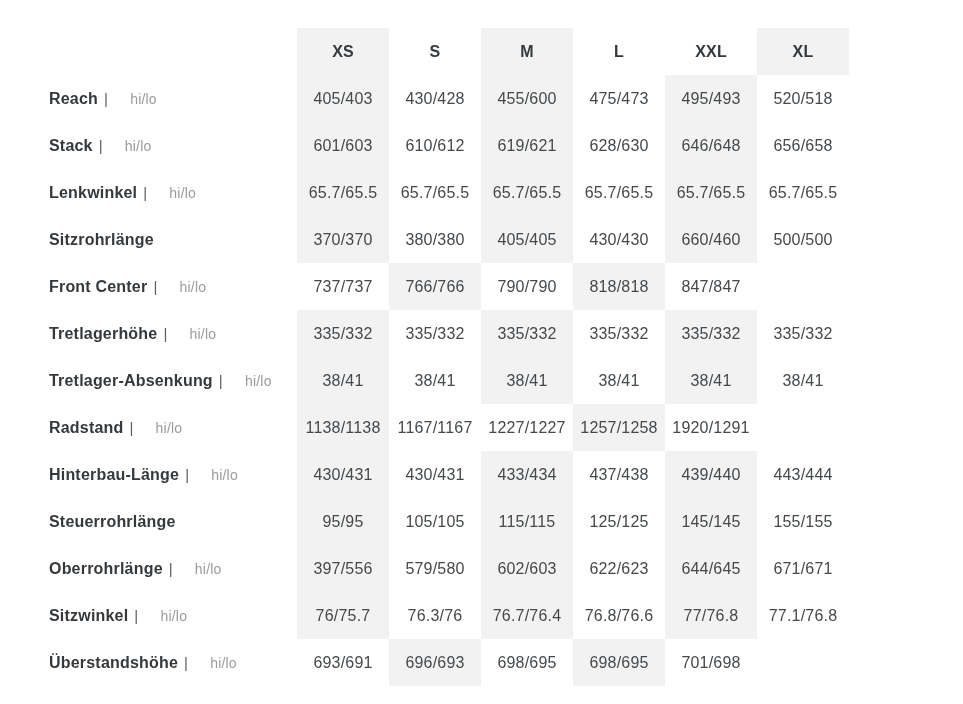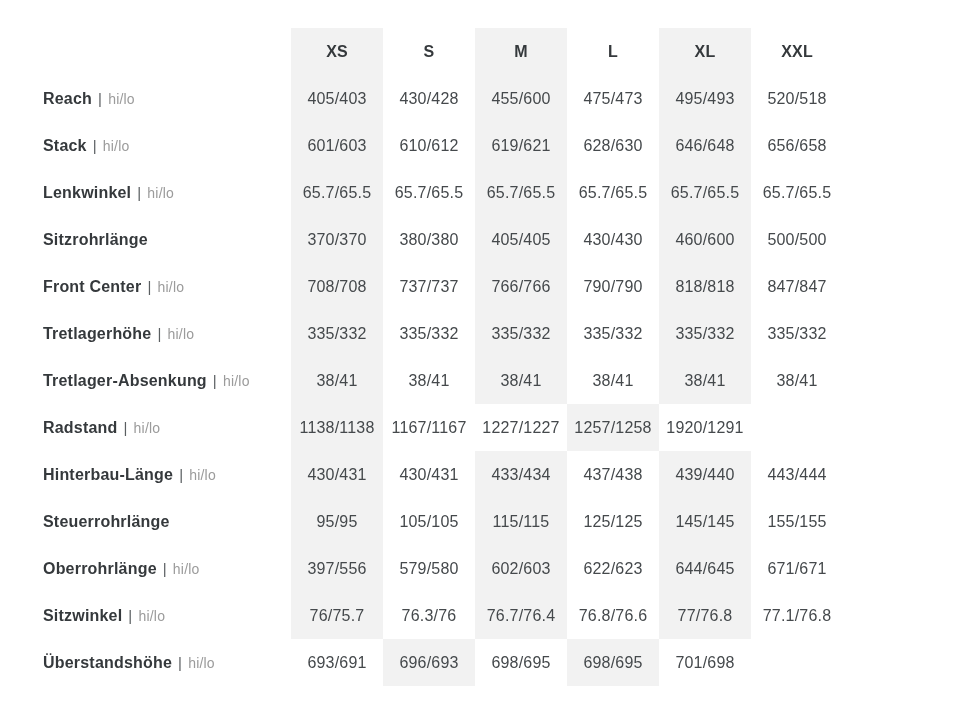--- a/index.html
+++ b/index.html
@@ -1,55 +1,55 @@
 <!DOCTYPE html>
 <html><head>
 <meta charset="utf-8">
 <style>
   html,body{margin:0;padding:0;}
   body{
     width:963px;height:704px;background:#ffffff;
     font-family:"Liberation Sans","DejaVu Sans",sans-serif;
     color:#45494c;overflow:hidden;
   }
-  .geo-table{padding-top:28px;}
+  .geo-table{padding-top:28px;padding-left:6px;}
   .row{
     display:grid;
     grid-template-columns:291px repeat(6,92px);
     height:47px;
     align-items:stretch;
   }
   .cell{
     display:flex;align-items:center;justify-content:center;
     font-size:16px;color:#45494c;letter-spacing:0.2px;
   }
   .shade{background:#f2f2f2;}
   .label-cell{
     justify-content:flex-start;
     padding-left:43px;box-sizing:border-box;
     background:#ffffff;
   }
   .header-cell{font-weight:bold;color:#35393c;font-size:16px;}
   .lbl{font-weight:bold;color:#35393c;font-size:16px;white-space:nowrap;}
   .pipe{color:#5a5e61;margin:0 6px;font-size:15px;}
-  .hilo{color:#9b9b9b;font-size:14px;}
+  .hilo{color:#9b9b9b;font-size:14px;margin-left:16px;}
 </style>
 </head>
 <body>
 
 <div class="geo-table">
 
   <div class="row">
     <div class="cell label-cell"></div>
     <div class="cell header-cell shade">XS</div>
     <div class="cell header-cell">S</div>
     <div class="cell header-cell shade">M</div>
     <div class="cell header-cell">L</div>
+    <div class="cell header-cell">XXL</div>
     <div class="cell header-cell shade">XL</div>
-    <div class="cell header-cell">XXL</div>
   </div>
 
   <div class="row">
     <div class="cell label-cell">
       <span class="lbl">Reach</span>
       <span class="pipe">|</span>
       <span class="hilo">hi/lo</span>
     </div>
     <div class="cell shade">405/403</div>
     <div class="cell">430/428</div>
@@ -90,31 +90,30 @@
   <div class="row">
     <div class="cell label-cell">
       <span class="lbl">Sitzrohrlänge</span>
       <span class="pipe"></span>
       <span class="hilo"></span>
     </div>
     <div class="cell shade">370/370</div>
     <div class="cell">380/380</div>
     <div class="cell shade">405/405</div>
     <div class="cell">430/430</div>
-    <div class="cell shade">460/600</div>
+    <div class="cell shade">660/460</div>
     <div class="cell">500/500</div>
   </div>
 
   <div class="row">
     <div class="cell label-cell">
       <span class="lbl">Front Center</span>
       <span class="pipe">|</span>
       <span class="hilo">hi/lo</span>
     </div>
-    <div class="cell shade">708/708</div>
     <div class="cell">737/737</div>
     <div class="cell shade">766/766</div>
     <div class="cell">790/790</div>
     <div class="cell shade">818/818</div>
     <div class="cell">847/847</div>
   </div>
 
   <div class="row">
     <div class="cell label-cell">
       <span class="lbl">Tretlagerhöhe</span>

